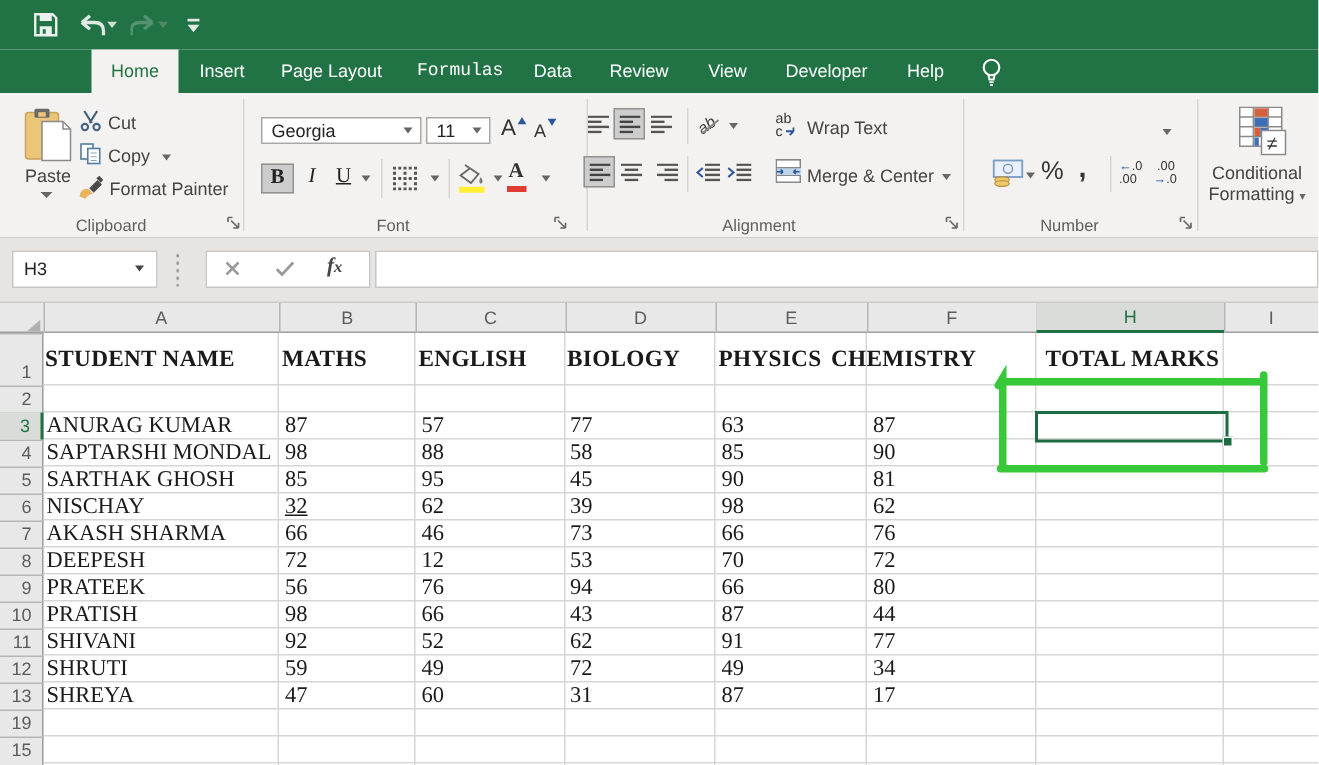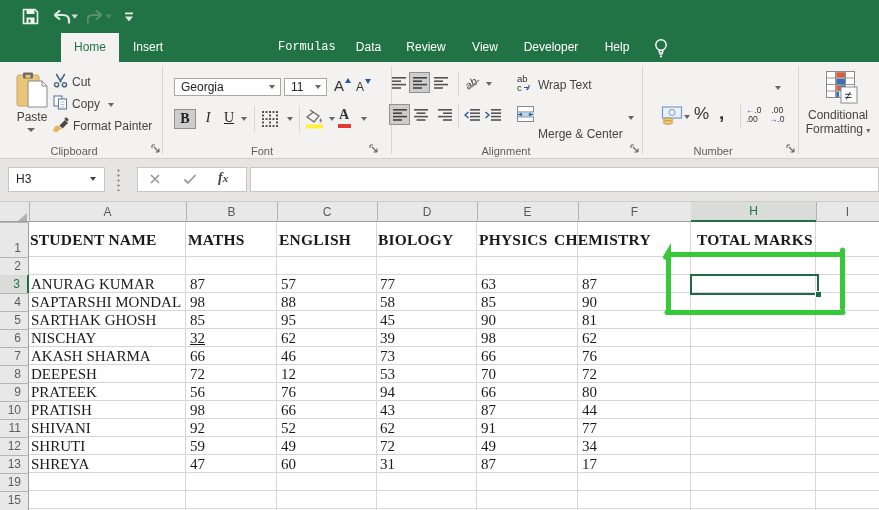--- a/index.html
+++ b/index.html
@@ -55,20 +55,21 @@
 </svg>
 <svg class="abs" style="left:124px;top:12px;" width="10" height="11" viewBox="0 0 10 11">
   <rect x="1" y="0.5" width="8" height="1.8" fill="#dfeae2"></rect>
   <path d="M1 4.5 L9 4.5 L5 9.5 Z" fill="#dfeae2"></path>
 </svg>
 </div>
 <div class="abs" id="tabrow">
   <div class="tab" style="left:17px;width:26px;margin-top:28px;">File</div>
   <div id="hometab">Home</div>
   <div class="tab" style="left:131px;width:34px;">Insert</div>
+  <div class="tab" style="left:186px;width:70px;">Page Layout</div>
   <div class="tab" style="left:278px;width:55px;font-family:Liberation Mono, monospace;">Formulas</div>
   <div class="tab" style="left:354px;width:29px;">Data</div>
   <div class="tab" style="left:405px;width:42px;">Review</div>
   <div class="tab" style="left:470px;width:30px;">View</div>
   <div class="tab" style="left:521px;width:60px;">Developer</div>
   <div class="tab" style="left:603px;width:28px;">Help</div>
   <svg class="abs" style="left:653px;top:5px;" width="16" height="21" viewBox="0 0 16 21">
     <circle cx="8" cy="7" r="5.2" fill="none" stroke="#fff" stroke-width="1.4"></circle>
     <path d="M6 12 L6.6 15 H9.4 L10 12" fill="none" stroke="#fff" stroke-width="1.4"></path>
     <line x1="6.6" y1="16.8" x2="9.4" y2="16.8" stroke="#fff" stroke-width="1.2"></line>
@@ -260,21 +261,21 @@
         <rect x="6" y="10.2" width="10" height="1.6"></rect>
       </g>
     <path d="M0.5 3 L4 6 L0.5 9" stroke="#2b579a" stroke-width="1.4" fill="none"></path>
   </svg>
   <svg class="abs" style="left:517px;top:44px;" width="17" height="16" viewBox="0 0 17 16">
     <rect x="0.5" y="0.5" width="16" height="15" fill="#fff" stroke="#888"></rect>
     <rect x="1" y="6" width="16" height="5" fill="#bdd4ea"></rect>
     <path d="M1 8.5 H5 M5 8.5 L3.5 7 M5 8.5 L3.5 10 M16 8.5 H12 M12 8.5 L13.5 7 M12 8.5 L13.5 10" stroke="#2b579a" stroke-width="1.1" fill="none"></path>
     <path d="M0.5 0.5 H16.5 M0.5 5.8 H16.5 M0.5 11 H16.5" stroke="#888" stroke-width="0.8"></path>
   </svg>
-  <div class="abs rbtn-label" style="left:538px;top:48px;margin-top:17px;">Merge &amp; Center</div>
+  <div class="abs rbtn-label" style="left:538px;top:48px;">Merge &amp; Center</div>
   <div class="dda" style="left:628px;top:54px;"></div>
 
   <div class="dda" style="left:775px;top:24px;"></div>
   <svg class="abs" style="left:661px;top:44px;" width="22" height="20" viewBox="0 0 22 20">
     <rect x="1.5" y="1" width="19" height="11" fill="#eaf1fa" stroke="#7a9cc4" stroke-width="1.2"></rect>
     <circle cx="11" cy="6.5" r="3" fill="none" stroke="#7a9cc4" stroke-width="1"></circle>
     <ellipse cx="7" cy="13.8" rx="4.8" ry="1.9" fill="#f0c96c" stroke="#b8923e" stroke-width="0.8"></ellipse>
     <ellipse cx="7" cy="16.4" rx="4.8" ry="1.9" fill="#f0c96c" stroke="#b8923e" stroke-width="0.8"></ellipse>
   </svg>
   <div class="dda" style="left:684px;top:53px;"></div>

